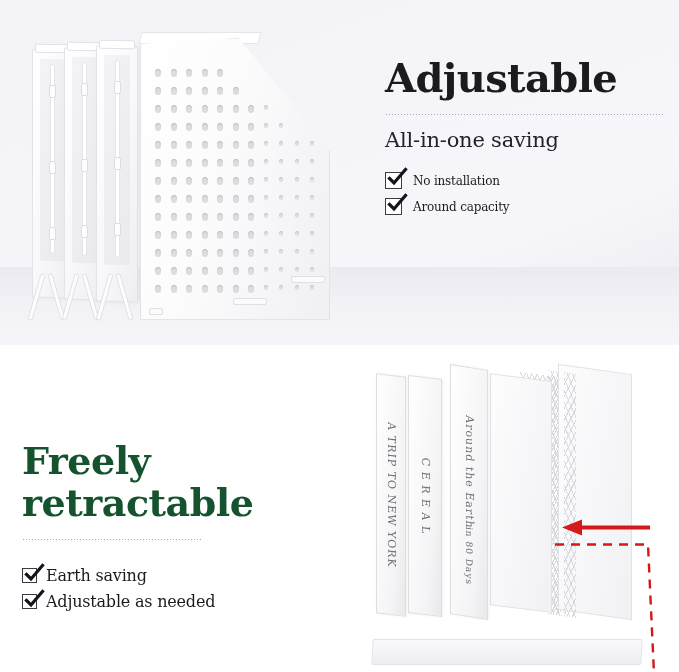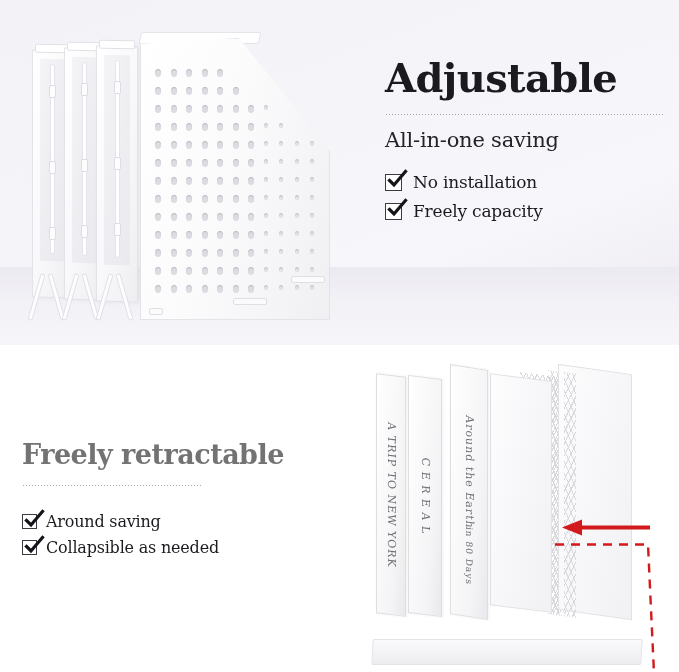--- a/index.html
+++ b/index.html
@@ -104,33 +104,33 @@
   }
   .checklist{ margin-top:20px; }
   .crow{ display:flex; align-items:center; margin-bottom:9px; }
   .cbox{
     position:relative; width:17px; height:17px; flex:none;
     border:1px solid #3a3a42; background:#ffffff; margin-right:11px;
   }
   .cbox svg{ position:absolute; left:1px; top:-5px; width:20px; height:20px; overflow:visible; }
   .clabel{
     font-family:"DejaVu Serif", serif;
-    font-weight:400; font-size:17px; color:#1b1b1f; letter-spacing:-0.2px;
+    font-weight:400; font-size:12px; color:#1b1b1f; letter-spacing:-0.2px;
   }
 
   
   .panel-bot{
     position:absolute; left:0; top:345px; width:679px; height:327px;
     background:#ffffff; overflow:hidden;
   }
   .txt-bot{ position:absolute; left:22px; top:95px; width:300px; }
   .h2{
     font-family:"DejaVu Serif", serif;
-    font-weight:700; font-size:27px; line-height:1.1;
-    color:#737373; letter-spacing:-0.5px;
+    font-weight:700; font-size:38px; line-height:1.1;
+    color:#14532d; letter-spacing:-0.5px;
   }
   .crow.sm .cbox{ width:15px; height:15px; margin-right:9px; }
   .crow.sm .clabel{ font-size:16px; }
   .crow.sm{ margin-bottom:7px; }
 
   
   .shelf{ position:absolute; left:372px; top:8px; width:300px; height:312px; }
   .book{
     position:absolute; background:linear-gradient(95deg,#ffffff,#f4f4f6 70%,#e9e9ed);
     border:1px solid #dededf; box-shadow:1px 0 3px rgba(120,120,130,.10);
@@ -354,47 +354,47 @@
             </svg>
         </span>
         <span class="clabel">No installation</span>
       </div>
       <div class="crow">
         <span class="cbox">
           <svg viewBox="0 0 20 20">
               <path d="M2.5 10.5 L7 15 L18.5 1.5" fill="none" stroke="#14141a" stroke-width="3.2" stroke-linecap="square"></path>
             </svg>
         </span>
-        <span class="clabel">Freely capacity</span>
+        <span class="clabel">Around capacity</span>
       </div>
     </div>
   </div>
 </div>
 
 <div class="panel-bot">
 
   <div class="txt-bot">
     <div class="h2">Freely retractable</div>
     <div class="dotline short"></div>
     <div class="checklist" style="margin-top:26px">
       <div class="crow sm">
         <span class="cbox">
           <svg viewBox="0 0 20 20">
               <path d="M2.5 10.5 L7 15 L18.5 1.5" fill="none" stroke="#14141a" stroke-width="3.2" stroke-linecap="square"></path>
             </svg>
         </span>
-        <span class="clabel">Around saving</span>
+        <span class="clabel">Earth saving</span>
       </div>
       <div class="crow sm">
         <span class="cbox">
           <svg viewBox="0 0 20 20">
               <path d="M2.5 10.5 L7 15 L18.5 1.5" fill="none" stroke="#14141a" stroke-width="3.2" stroke-linecap="square"></path>
             </svg>
         </span>
-        <span class="clabel">Collapsible as needed</span>
+        <span class="clabel">Adjustable as needed</span>
       </div>
     </div>
   </div>
 
   <div class="shelf">
 
     <div class="mesh" style="left:148px; top:22px; width:46px; height:236px; transform:skewY(7deg)"></div>
     <div class="mesh" style="left:176px; top:18px; width:14px; height:244px; transform:skewY(8deg)"></div>
 
     <div class="slot" style="left:118px; top:24px; width:62px; height:232px; transform:skewY(7deg)"></div>

